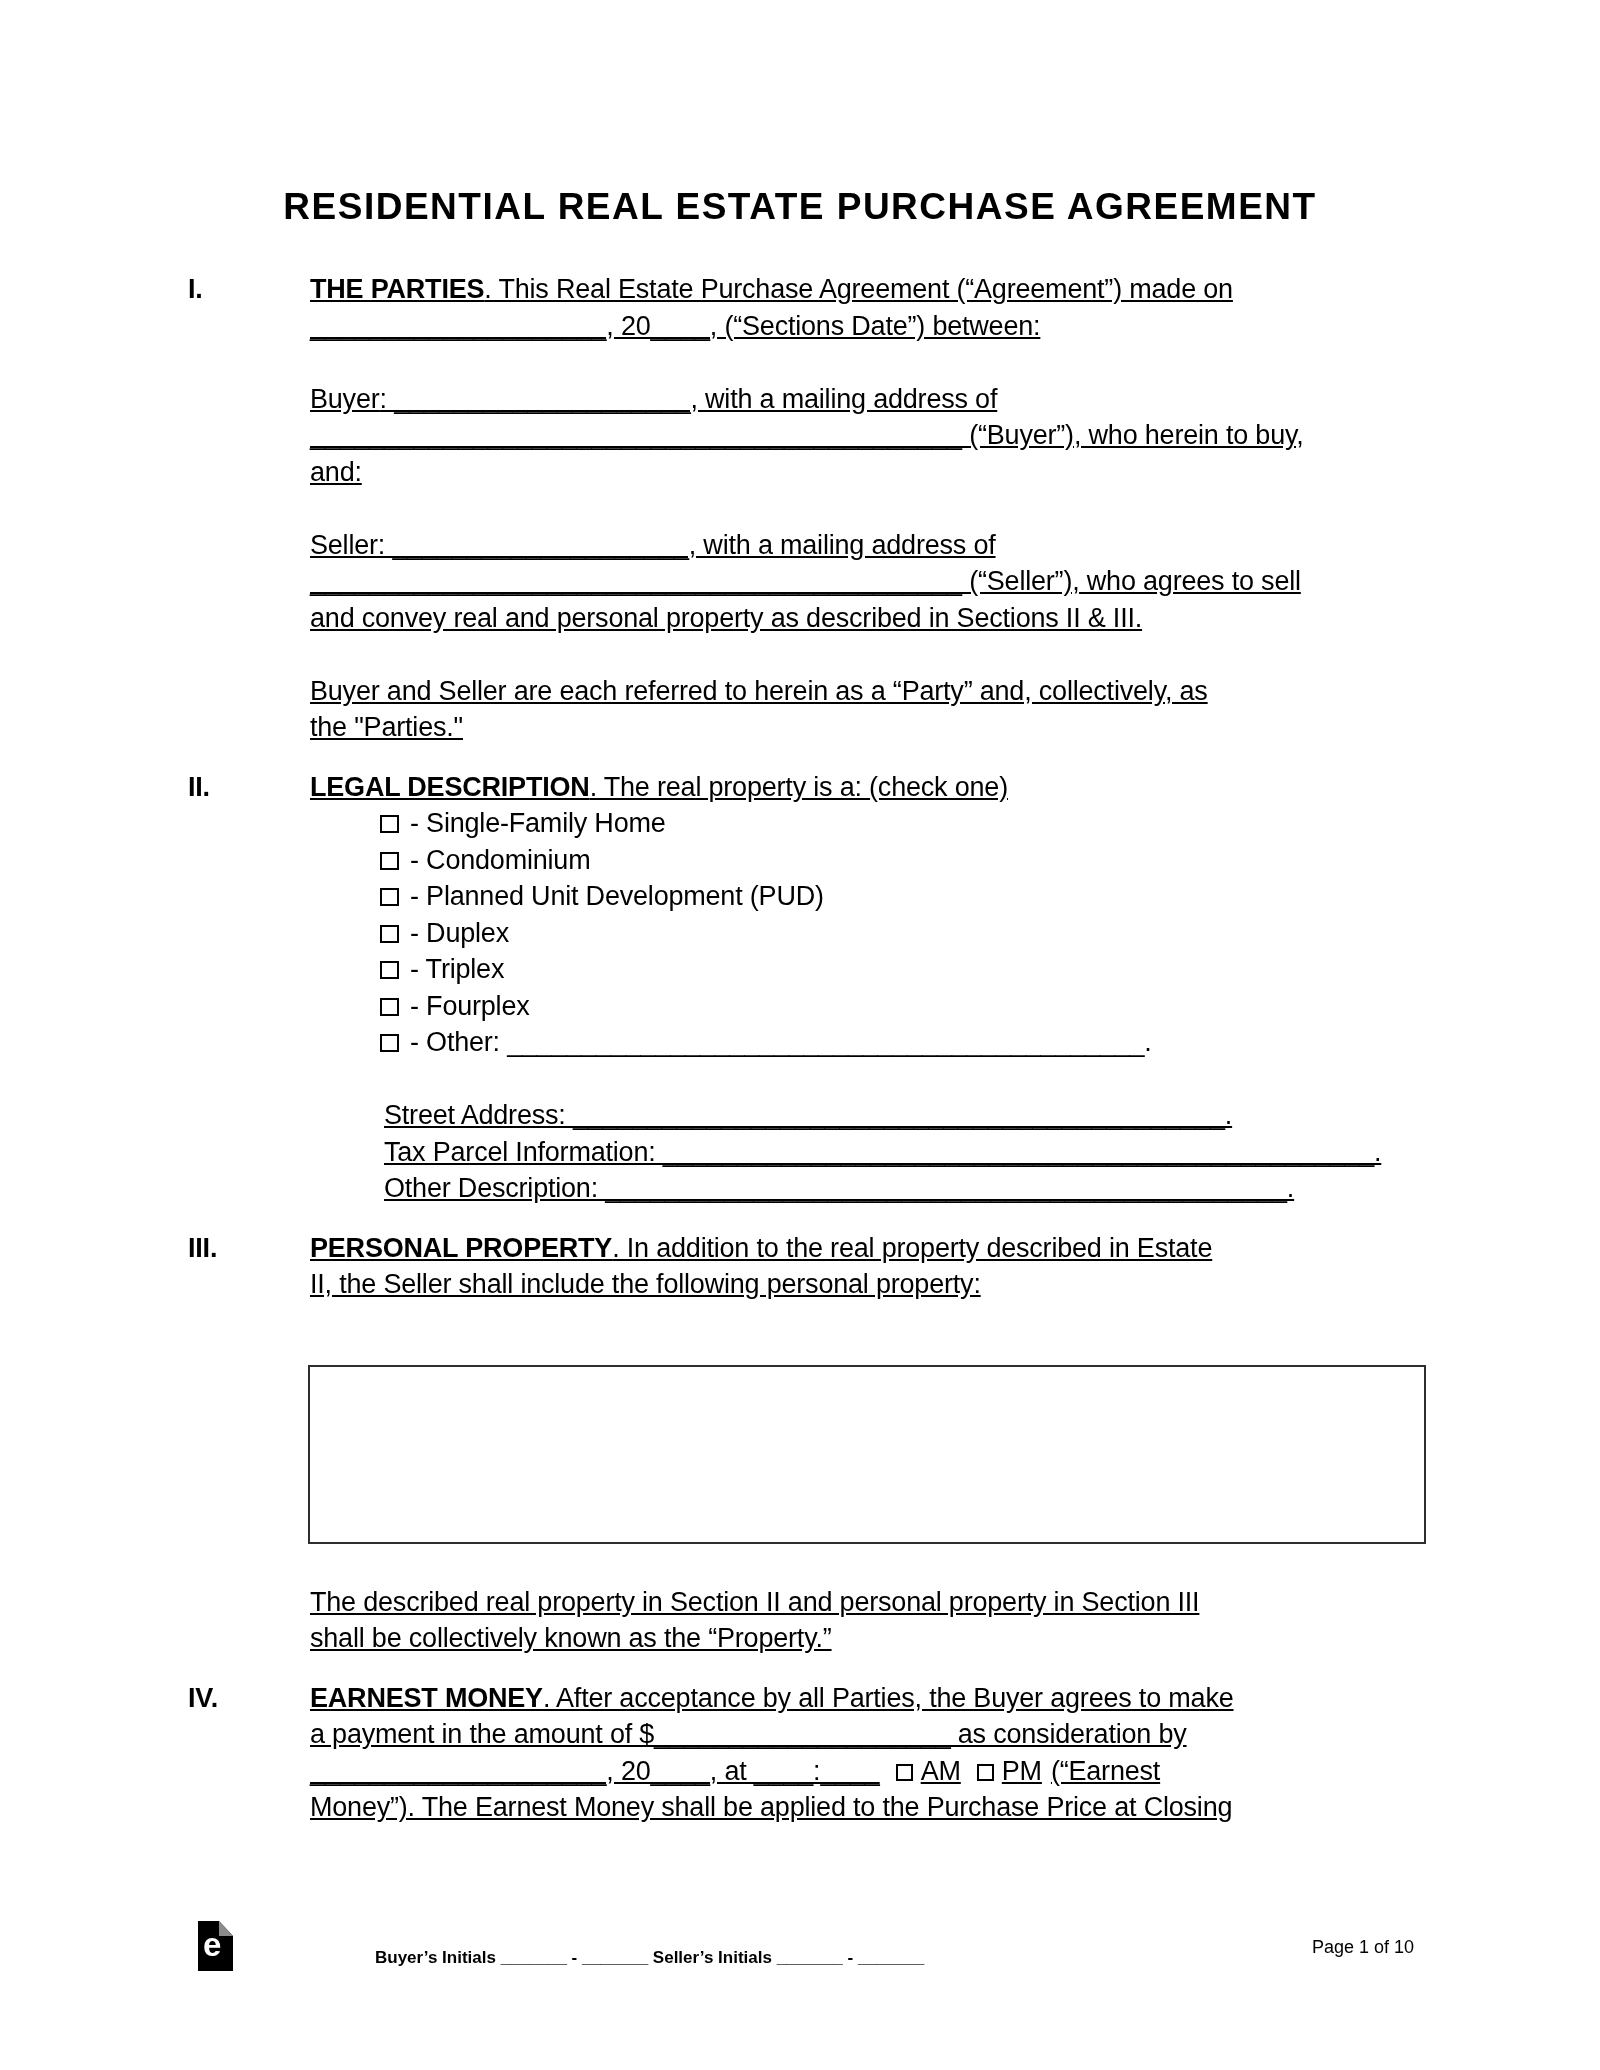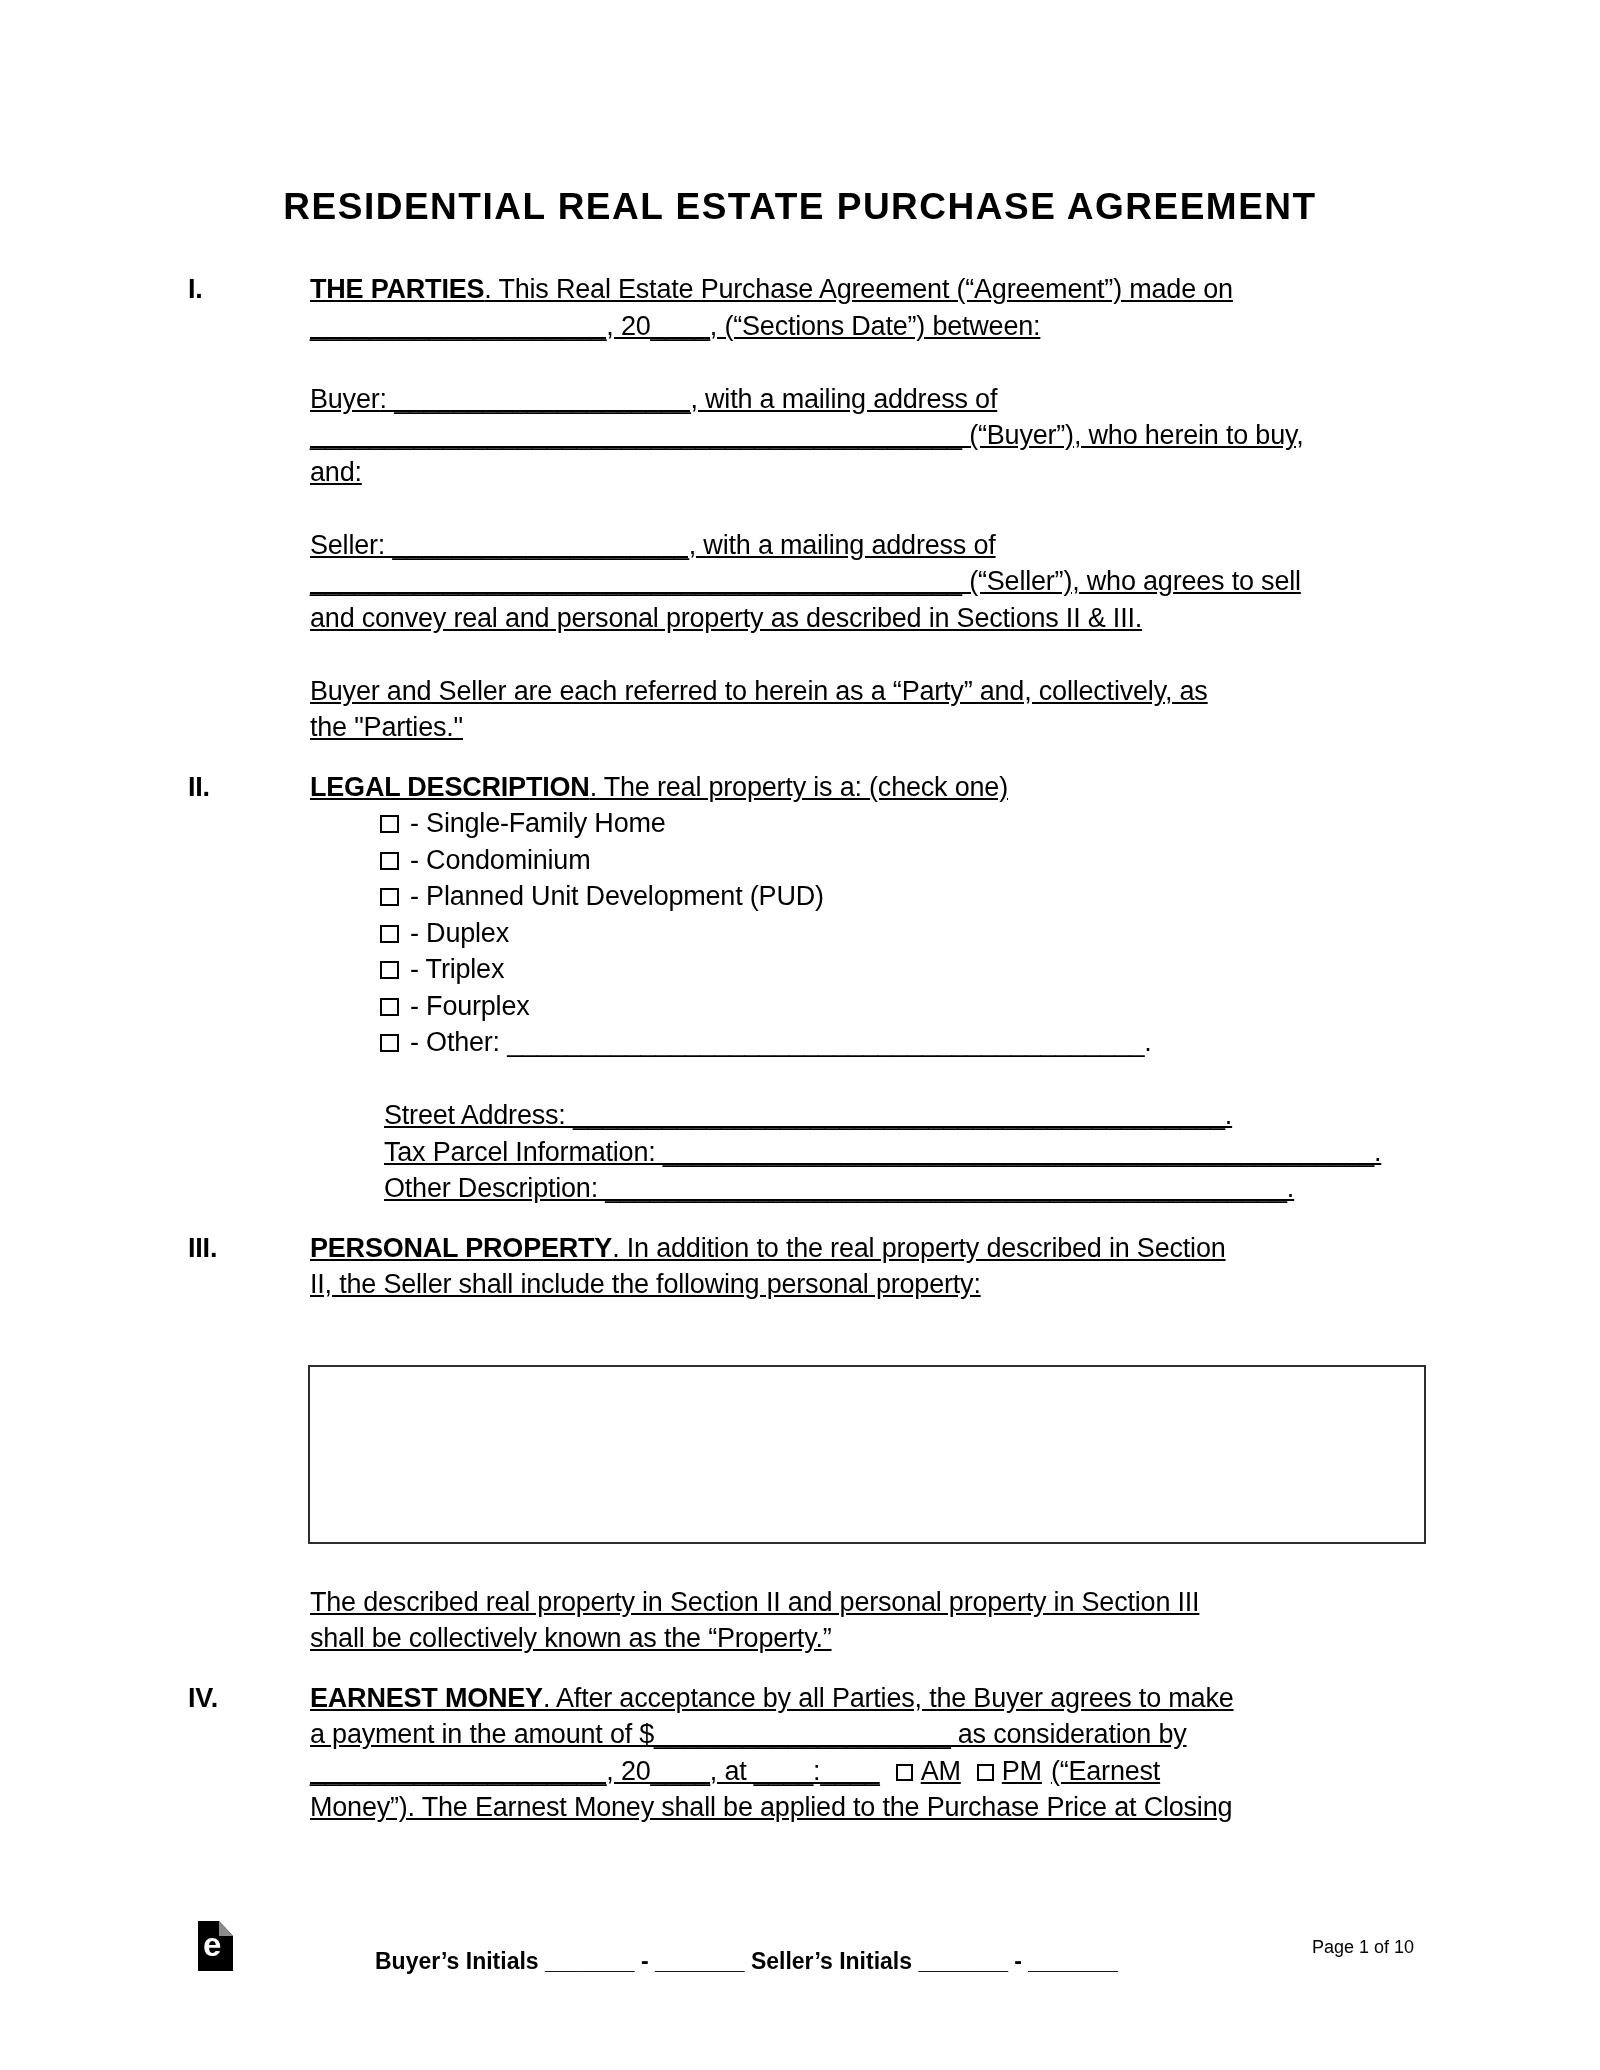--- a/index.html
+++ b/index.html
@@ -48,21 +48,21 @@
   .logo-fold {
     position:absolute; left:60%; top:0; width:40%; height:30%;
     background:#8b8b8b; clip-path:polygon(0 0, 100% 100%, 0 100%);
   }
   .logo-e {
     position:absolute; left:5px; top:4px; color:#fff;
     font-weight:bold; font-size:33px; line-height:40px;
   }
   .initials {
     position:absolute; left:375px; top:1948px; font-weight:bold;
-    font-size:23px; white-space:nowrap;
+    font-size:17px; white-space:nowrap;
   }
   .pagenum { position:absolute; left:1312px; top:1937px; font-size:18px; }
 </style>
 </head>
 <body>
 
 <div class="page">
 
   <div class="doc-title">RESIDENTIAL REAL ESTATE PURCHASE AGREEMENT</div>
 
@@ -112,21 +112,21 @@
             <div class="line">Other Description: ______________________________________________.</div>
           </div>
         </div>
       </div>
     </div>
 
     <div class="section">
       <div class="num">III.</div>
       <div class="secbody">
         <div class="para">
-          <div class="line"><b>PERSONAL PROPERTY</b><span>. In addition to the real property described in Section</span></div>
+          <div class="line"><b>PERSONAL PROPERTY</b><span>. In addition to the real property described in Estate</span></div>
           <div class="line">II, the Seller shall include the following personal property:</div>
         </div>
         <div class="ppbox"></div>
         <div class="para after-box">
           <div class="line">The described real property in Section II and personal property in Section III</div>
           <div class="line">shall be collectively known as the “Property.”</div>
         </div>
       </div>
     </div>
 

